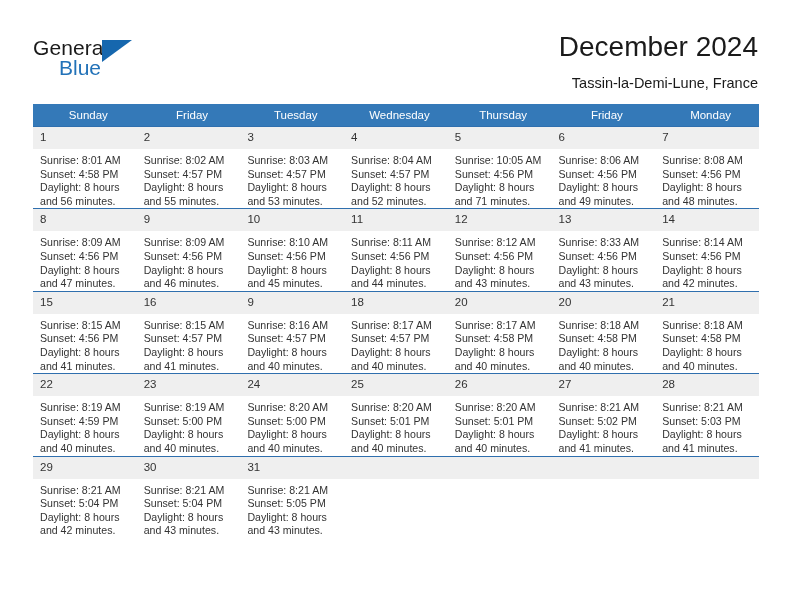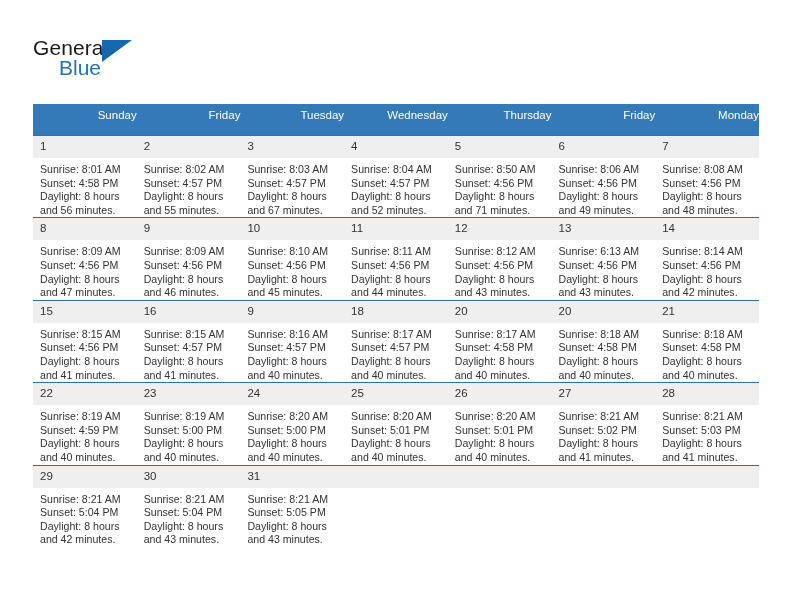--- a/index.html
+++ b/index.html
@@ -99,22 +99,22 @@
     border-collapse: collapse;
     table-layout: fixed;
   }
   .calendar col { width: 103.71px; }
 
   .calendar thead th {
     background: #3479b8;
     color: #ffffff;
     font-size: 11.5px;
     font-weight: normal;
-    text-align: right;
-    padding: 5px 0 14px 7px;
+    text-align: center;
+    padding: 5px 0 5px 7px;
     height: 11px;
     line-height: 12px;
     font-family: "Liberation Sans", sans-serif;
   }
 
   .calendar tbody td {
     vertical-align: top;
     padding: 0;
     border-top: 1.6px solid #2f6fae;
     background: #ffffff;
@@ -152,20 +152,24 @@
 <div class="page">
 
   <div class="header">
 
     <div class="brand">
       <span class="brand-general">General</span>
       <span class="brand-triangle"></span>
       <span class="brand-blue">Blue</span>
     </div>
 
+    <div class="title-block">
+      <div class="cal-title">December 2024</div>
+      <div class="cal-subtitle">Tassin-la-Demi-Lune, France</div>
+    </div>
 
   </div>
 
   <table class="calendar">
     <colgroup>
       <col>
         <col>
         <col>
         <col>
         <col>
@@ -202,36 +206,36 @@
               <div>Daylight: 8 hours</div>
               <div>and 55 minutes.</div>
             </div>
           </td>
           <td>
             <div class="daynum">3</div>
             <div class="dayinfo">
               <div>Sunrise: 8:03 AM</div>
               <div>Sunset: 4:57 PM</div>
               <div>Daylight: 8 hours</div>
-              <div>and 67 minutes.</div>
+              <div>and 53 minutes.</div>
             </div>
           </td>
           <td>
             <div class="daynum">4</div>
             <div class="dayinfo">
               <div>Sunrise: 8:04 AM</div>
               <div>Sunset: 4:57 PM</div>
               <div>Daylight: 8 hours</div>
               <div>and 52 minutes.</div>
             </div>
           </td>
           <td>
             <div class="daynum">5</div>
             <div class="dayinfo">
-              <div>Sunrise: 8:50 AM</div>
+              <div>Sunrise: 10:05 AM</div>
               <div>Sunset: 4:56 PM</div>
               <div>Daylight: 8 hours</div>
               <div>and 71 minutes.</div>
             </div>
           </td>
           <td>
             <div class="daynum">6</div>
             <div class="dayinfo">
               <div>Sunrise: 8:06 AM</div>
               <div>Sunset: 4:56 PM</div>
@@ -291,21 +295,21 @@
             <div class="dayinfo">
               <div>Sunrise: 8:12 AM</div>
               <div>Sunset: 4:56 PM</div>
               <div>Daylight: 8 hours</div>
               <div>and 43 minutes.</div>
             </div>
           </td>
           <td>
             <div class="daynum">13</div>
             <div class="dayinfo">
-              <div>Sunrise: 6:13 AM</div>
+              <div>Sunrise: 8:33 AM</div>
               <div>Sunset: 4:56 PM</div>
               <div>Daylight: 8 hours</div>
               <div>and 43 minutes.</div>
             </div>
           </td>
           <td>
             <div class="daynum">14</div>
             <div class="dayinfo">
               <div>Sunrise: 8:14 AM</div>
               <div>Sunset: 4:56 PM</div>

